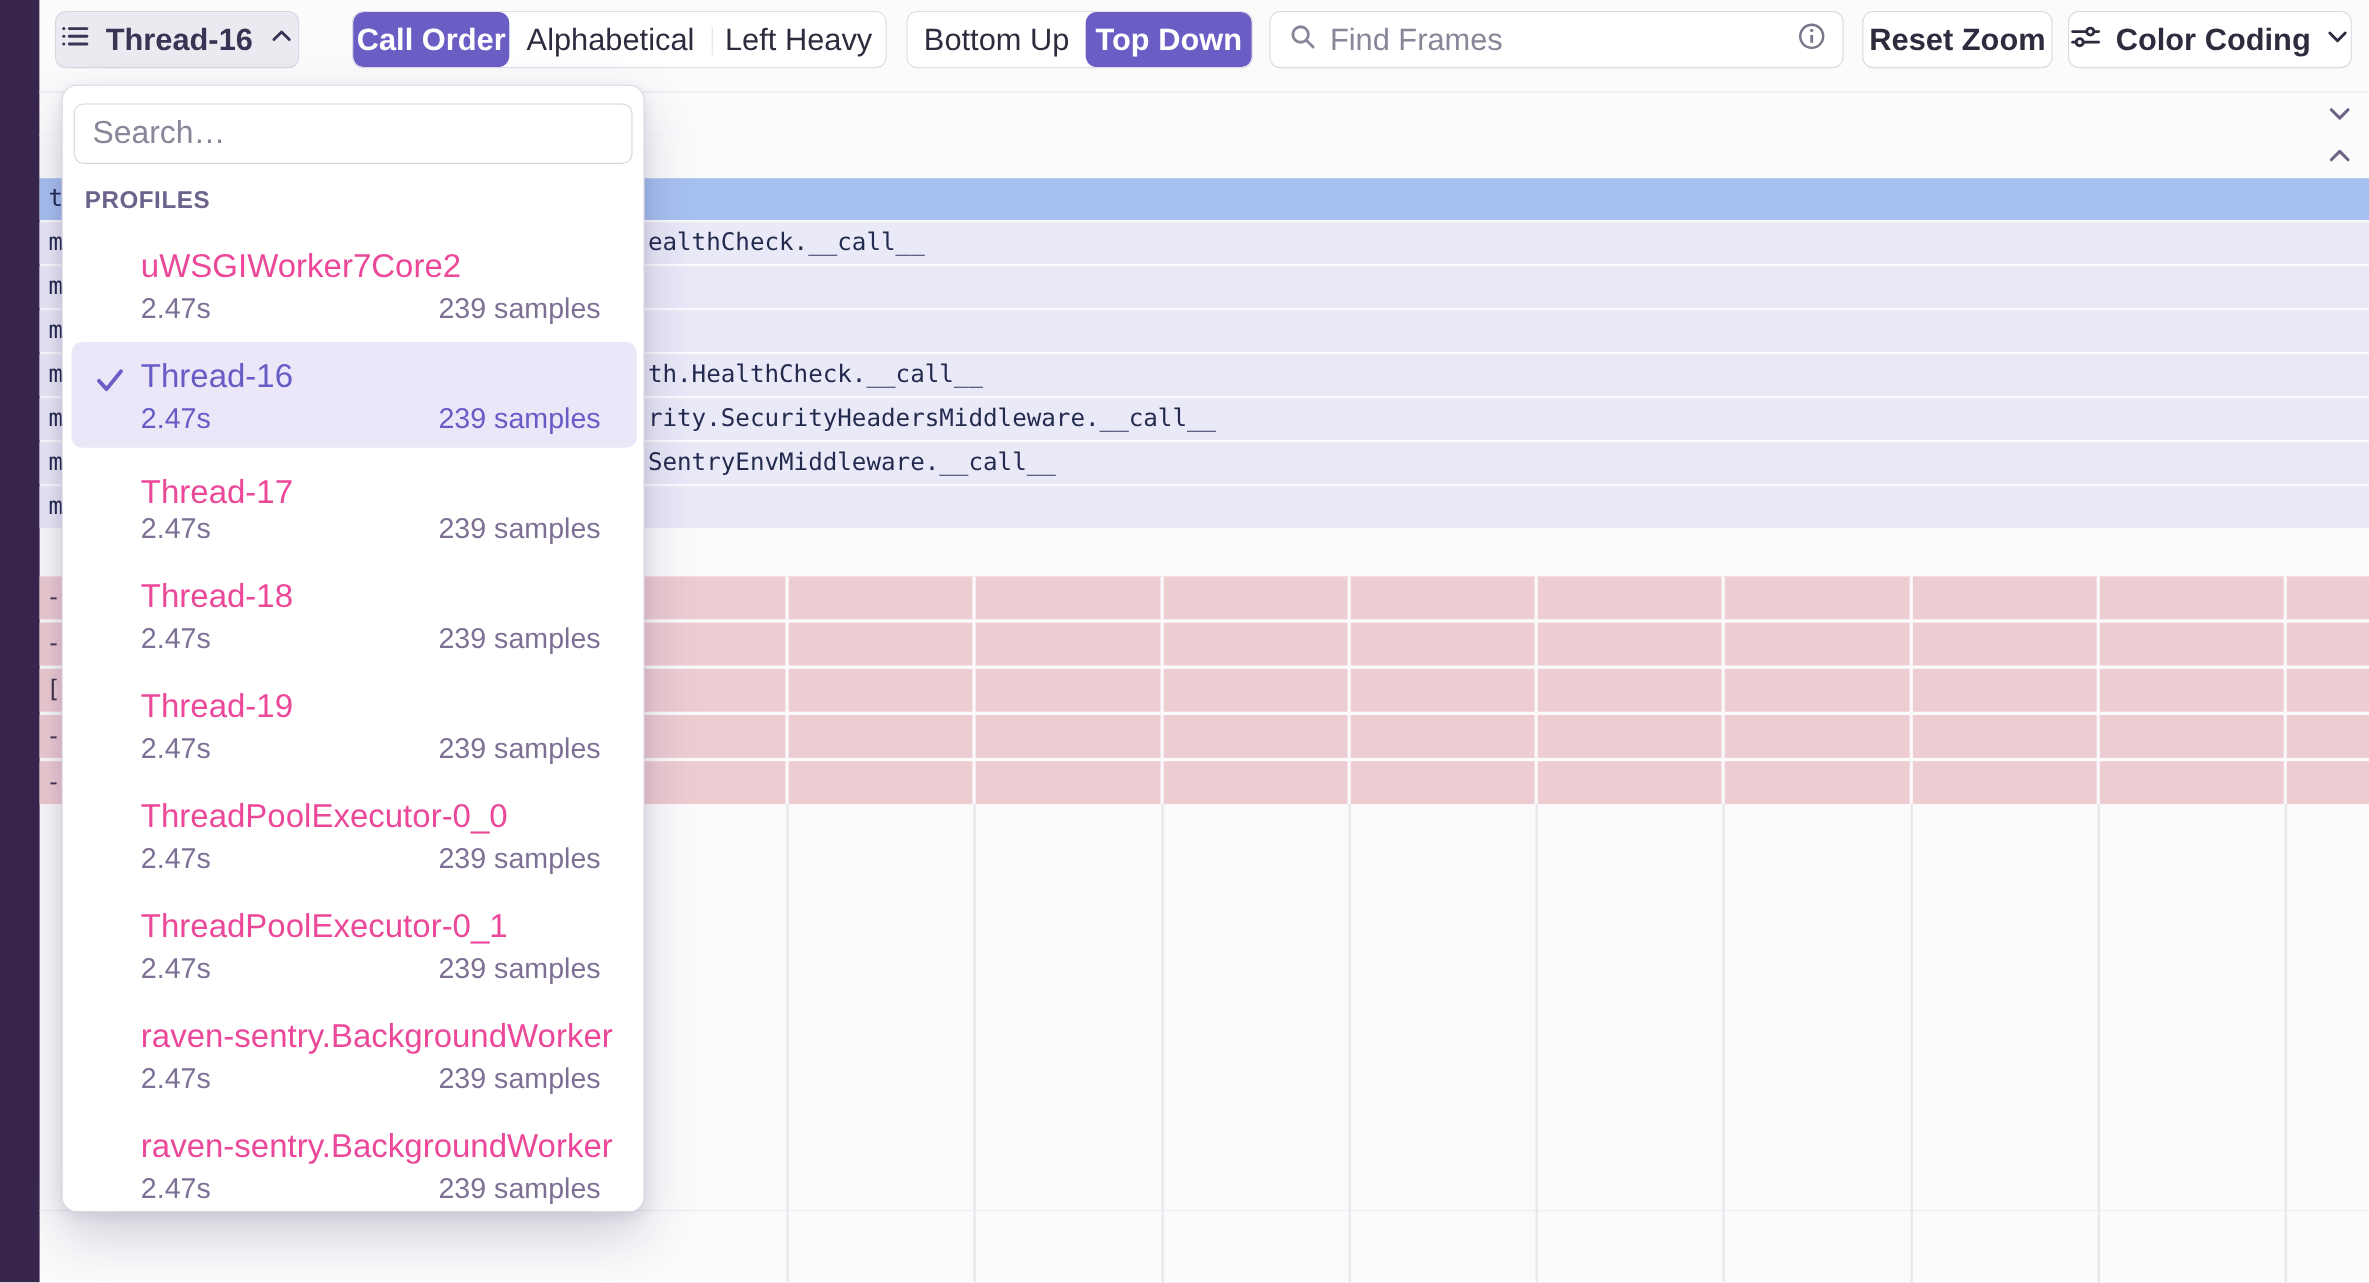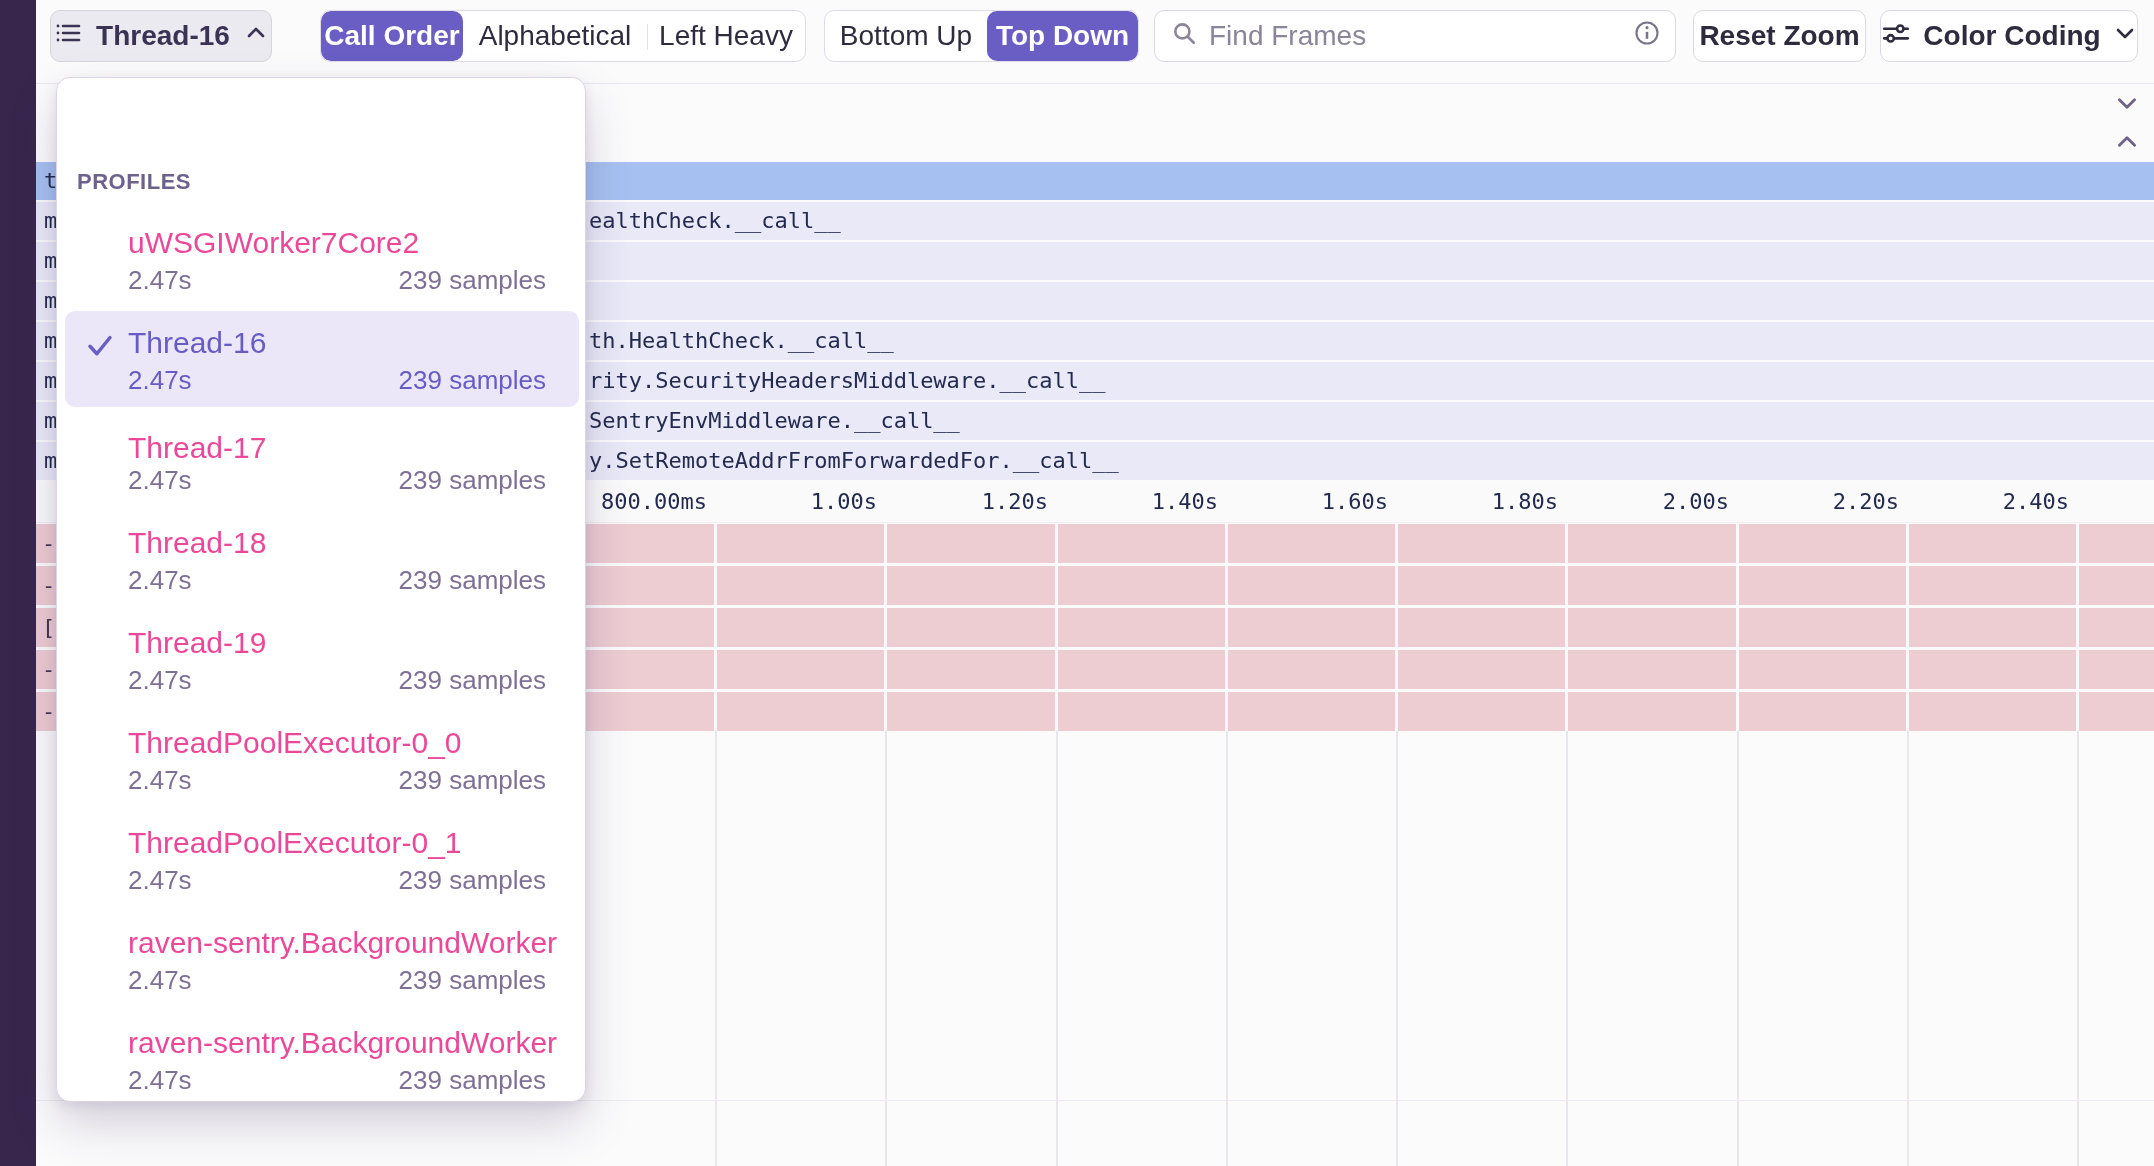--- a/index.html
+++ b/index.html
@@ -117,35 +117,23 @@
         <div class="flame-row abs" style="top: 362px;">
           <span class="left-char mono">m</span>
           <span class="frame-text mono">rity.SecurityHeadersMiddleware.__call__</span>
         </div>
         <div class="flame-row abs" style="top: 402px;">
           <span class="left-char mono">m</span>
           <span class="frame-text mono">SentryEnvMiddleware.__call__</span>
         </div>
         <div class="flame-row abs" style="top: 442px;">
           <span class="left-char mono">m</span>
-          <span class="frame-text mono">y.SetRemoteAddrFromForwardedFor.__call__</span>
-        </div>
-      </div>
-
-    <div id="axis-row" class="abs">
-        <span class="tick-label mono" style="right: 1447px;">800.00ms</span>
-        <span class="tick-label mono" style="right: 1277px;">1.00s</span>
-        <span class="tick-label mono" style="right: 1106px;">1.20s</span>
-        <span class="tick-label mono" style="right: 936px;">1.40s</span>
-        <span class="tick-label mono" style="right: 766px;">1.60s</span>
-        <span class="tick-label mono" style="right: 596px;">1.80s</span>
-        <span class="tick-label mono" style="right: 425px;">2.00s</span>
-        <span class="tick-label mono" style="right: 255px;">2.20s</span>
-        <span class="tick-label mono" style="right: 85px;">2.40s</span>
-      </div>
+        </div>
+      </div>
+
 
     <div id="pink-rows">
         <div class="pink-row abs" style="top: 524px;">
           <span class="left-char mono">-</span>
         </div>
         <div class="pink-row abs" style="top: 566px;">
           <span class="left-char mono">-</span>
         </div>
         <div class="pink-row abs" style="top: 608px;">
           <span class="left-char mono">[</span>
@@ -255,20 +243,21 @@
       <span>Color Coding</span>
       <span class="icon">
         <svg viewBox="0 0 24 24" width="24" height="24" fill="none" stroke="#2f2b3e" stroke-width="2.6" stroke-linecap="round" stroke-linejoin="round">
             <polyline points="5,9 12,16 19,9"></polyline>
           </svg>
       </span>
     </div>
   </div>
 
   <div id="dropdown" class="abs">
+    <input id="dd-search" placeholder="Search…" style="">
     <div id="dd-section">PROFILES</div>
     <div id="dd-list">
         <div>
           <div class="dd-title" style="top: 147px;">uWSGIWorker7Core2</div>
           <div class="dd-sub" style="top: 187px;"><span>2.47s</span><span class="samples">239 samples</span></div>
         </div>
         <div class="dd-item-bg" style="top: 233px;"></div>
         <span class="dd-check" style="top: 252px;"><svg viewBox="0 0 24 24" width="30" height="30" fill="none" stroke="currentColor" stroke-width="2.8" stroke-linecap="round" stroke-linejoin="round">
             <polyline points="4,13 9.5,19 20,6"></polyline>
           </svg></span>

